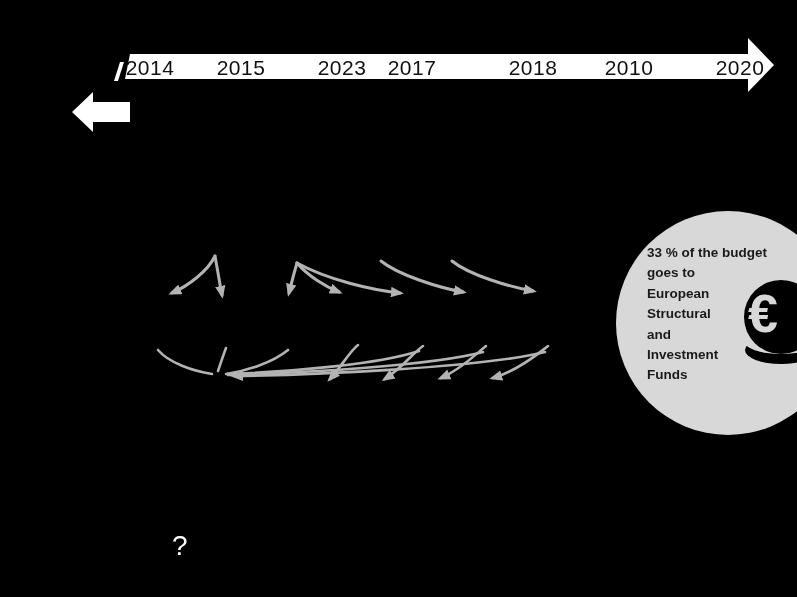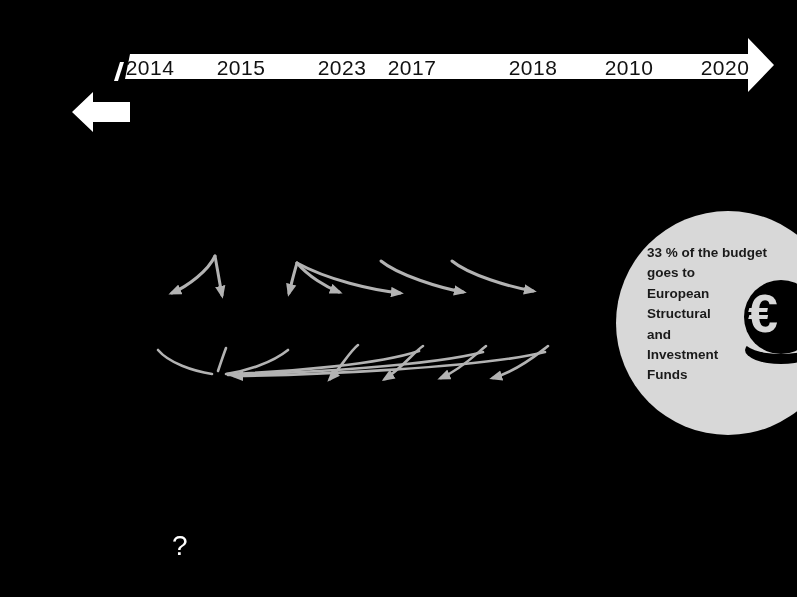--- a/index.html
+++ b/index.html
@@ -76,21 +76,21 @@
       <circle cx="781" cy="317" r="37" fill="#000000"></circle>
     </g>
   </svg>
 
   <span class="year" style="left:118px">2014</span>
   <span class="year" style="left:209px">2015</span>
   <span class="year" style="left:310px">2023</span>
   <span class="year" style="left:380px">2017</span>
   <span class="year" style="left:501px">2018</span>
   <span class="year" style="left:597px">2010</span>
-  <span class="year" style="left:693px">2020</span>
+  <span class="year" style="left:708px">2020</span>
 
   <div id="bubble-text">33 % of the budget
 goes to
 European
 Structural
 and
 Investment
 Funds</div>
 
   <div id="euro-glyph">€</div>

